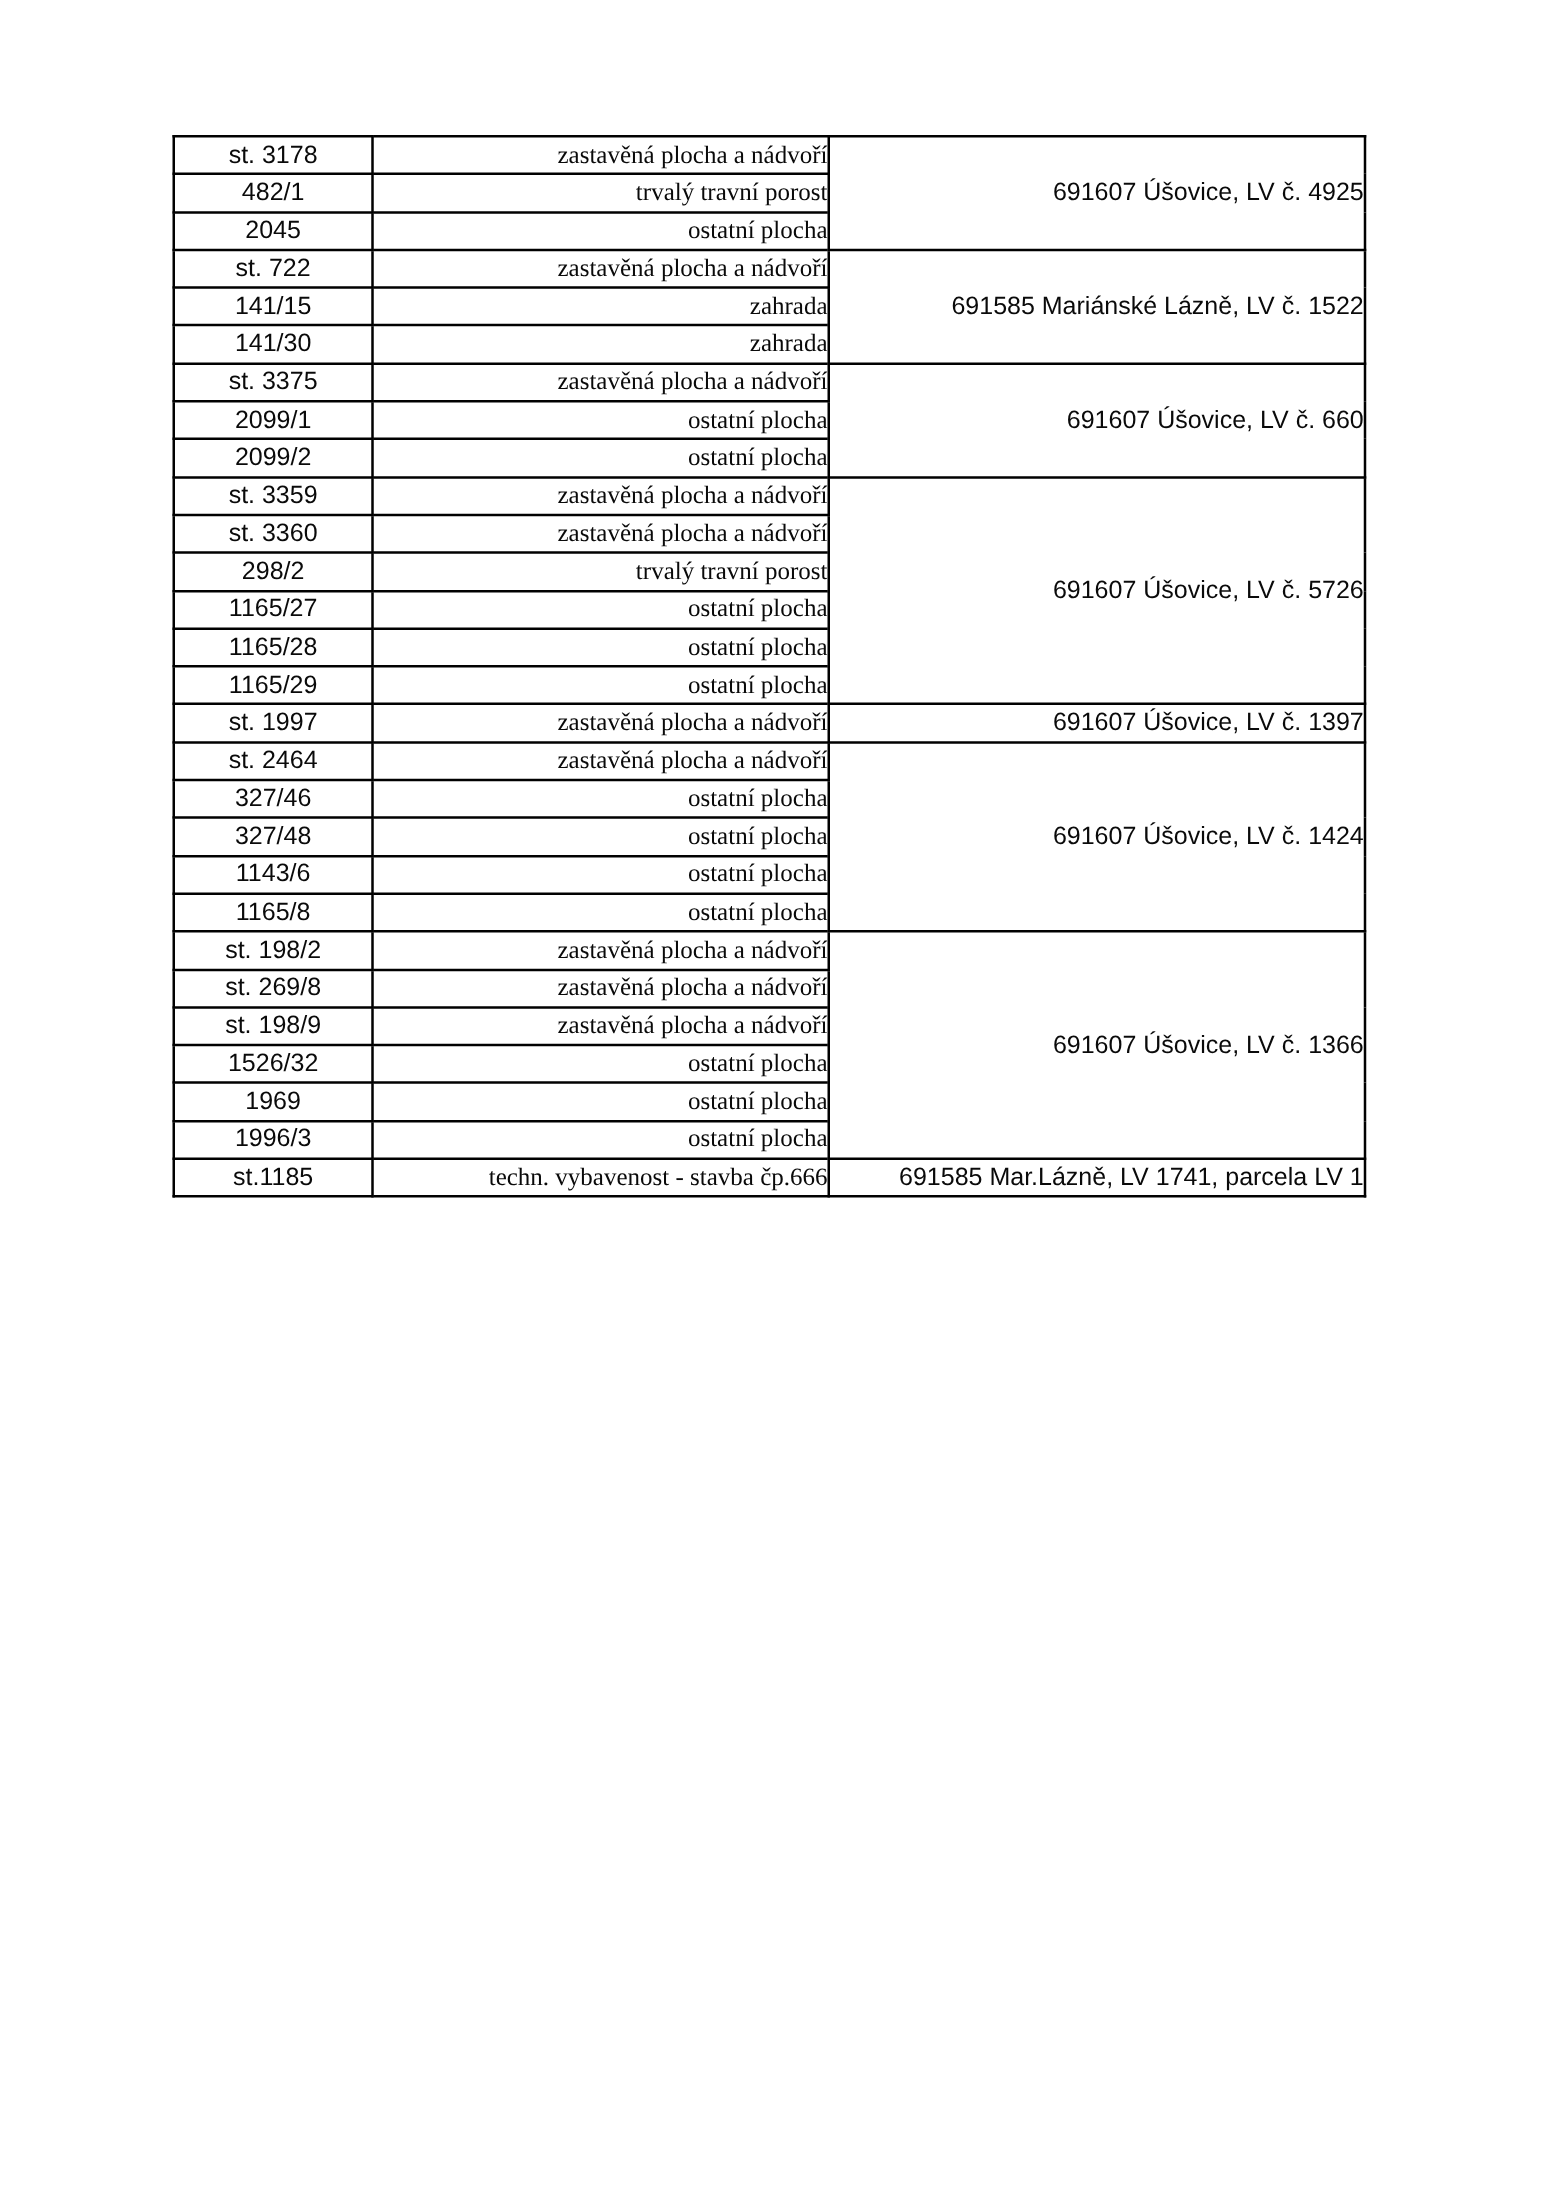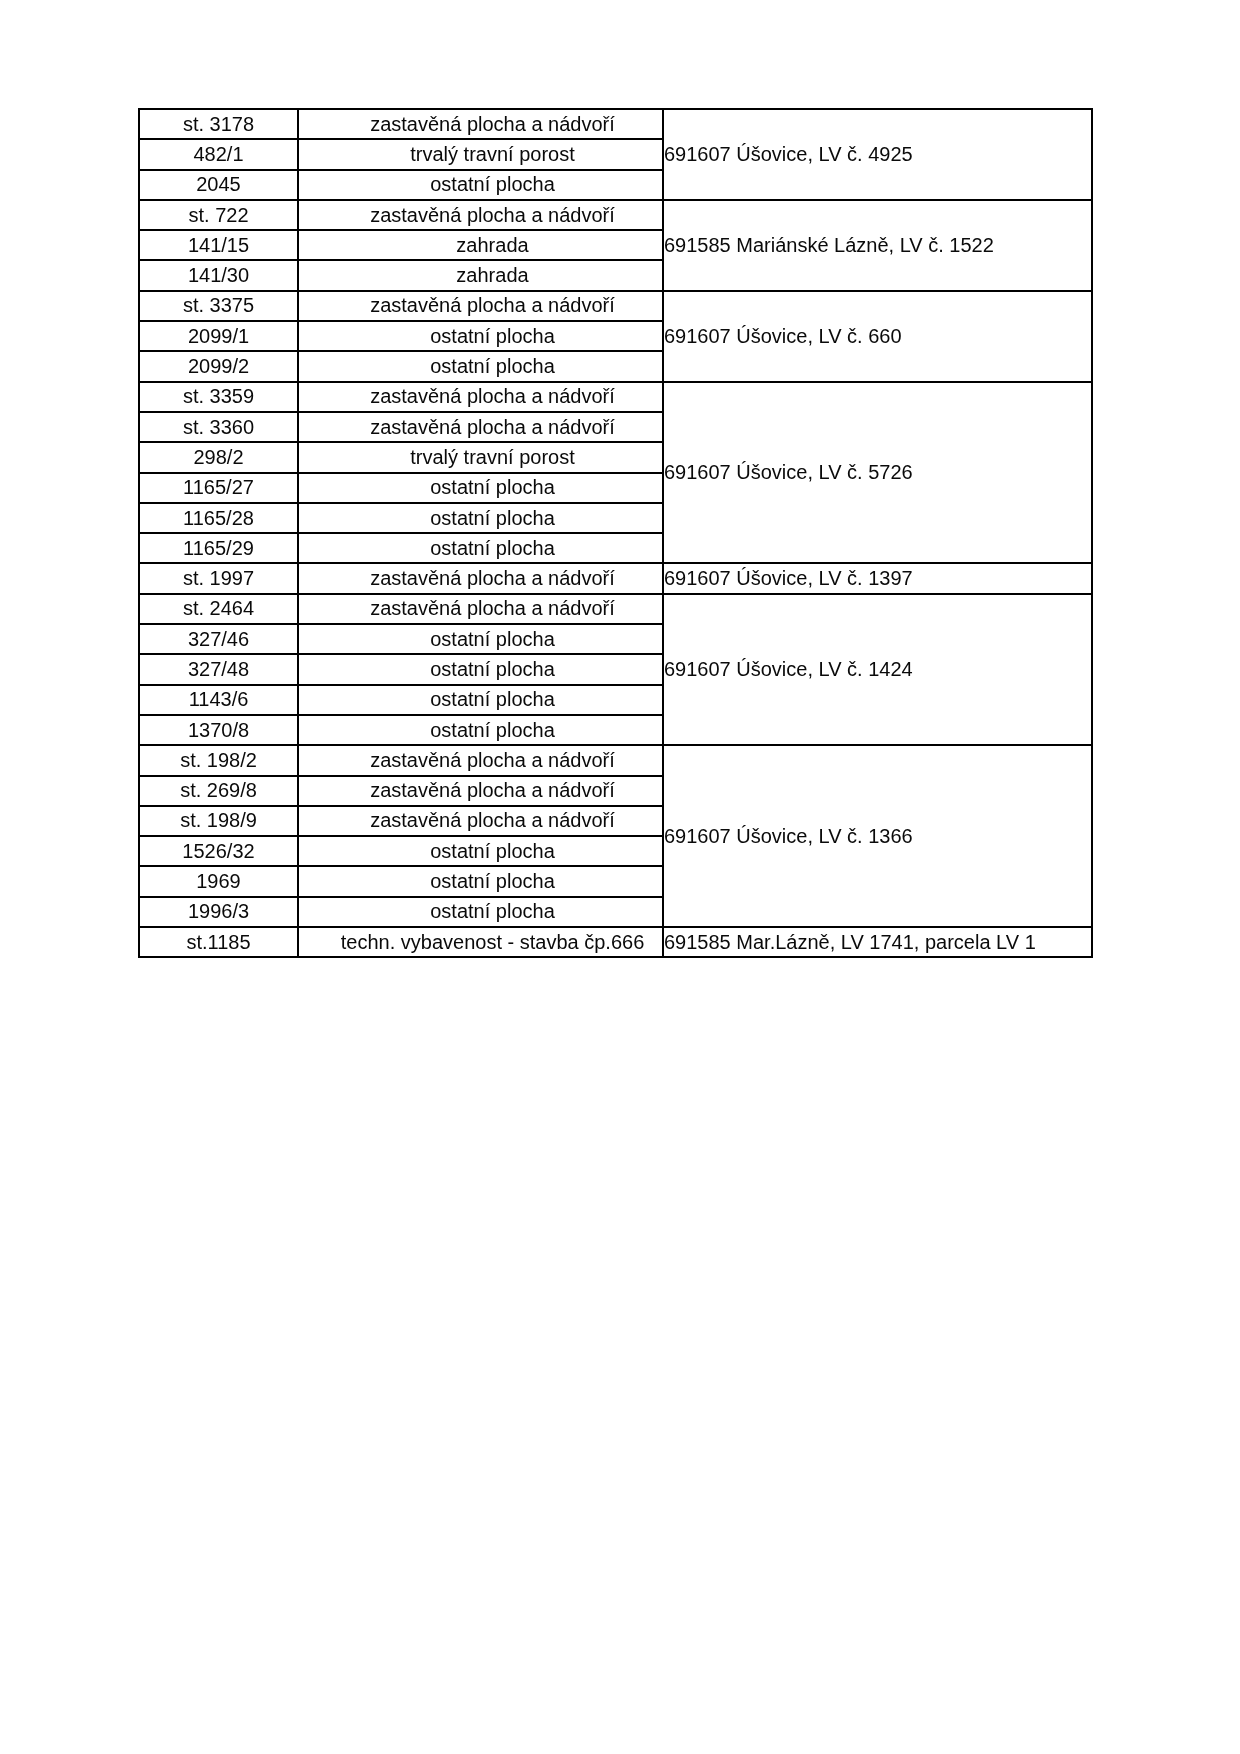--- a/index.html
+++ b/index.html
@@ -36,26 +36,27 @@
     overflow: hidden;
     white-space: nowrap;
   }
   table.parcel-table tr { height: 30.3px; }
   td.col-parcel {
     width: 159px;
     text-align: center;
   }
   td.col-type {
     width: 365px;
-    text-align: center;
+    text-align: right;
     padding-left: 24px;
+    font-family: Liberation Serif, serif;
   }
   td.col-lv {
     width: 429px;
-    text-align: left;
+    text-align: right;
   }
 </style>
 </head>
 <body>
 
 <div class="page">
   <div class="table-wrap">
     <table class="parcel-table">
       <tbody>
           <tr>
@@ -138,21 +139,21 @@
           </tr>
           <tr>
             <td class="col-parcel">327/48</td>
             <td class="col-type">ostatní plocha</td>
           </tr>
           <tr>
             <td class="col-parcel">1143/6</td>
             <td class="col-type">ostatní plocha</td>
           </tr>
           <tr>
-            <td class="col-parcel">1370/8</td>
+            <td class="col-parcel">1165/8</td>
             <td class="col-type">ostatní plocha</td>
           </tr>
           <tr>
             <td class="col-parcel">st. 198/2</td>
             <td class="col-type">zastavěná plocha a nádvoří</td>
             <td class="col-lv" rowspan="6">691607 Úšovice, LV č. 1366</td>
           </tr>
           <tr>
             <td class="col-parcel">st. 269/8</td>
             <td class="col-type">zastavěná plocha a nádvoří</td>

